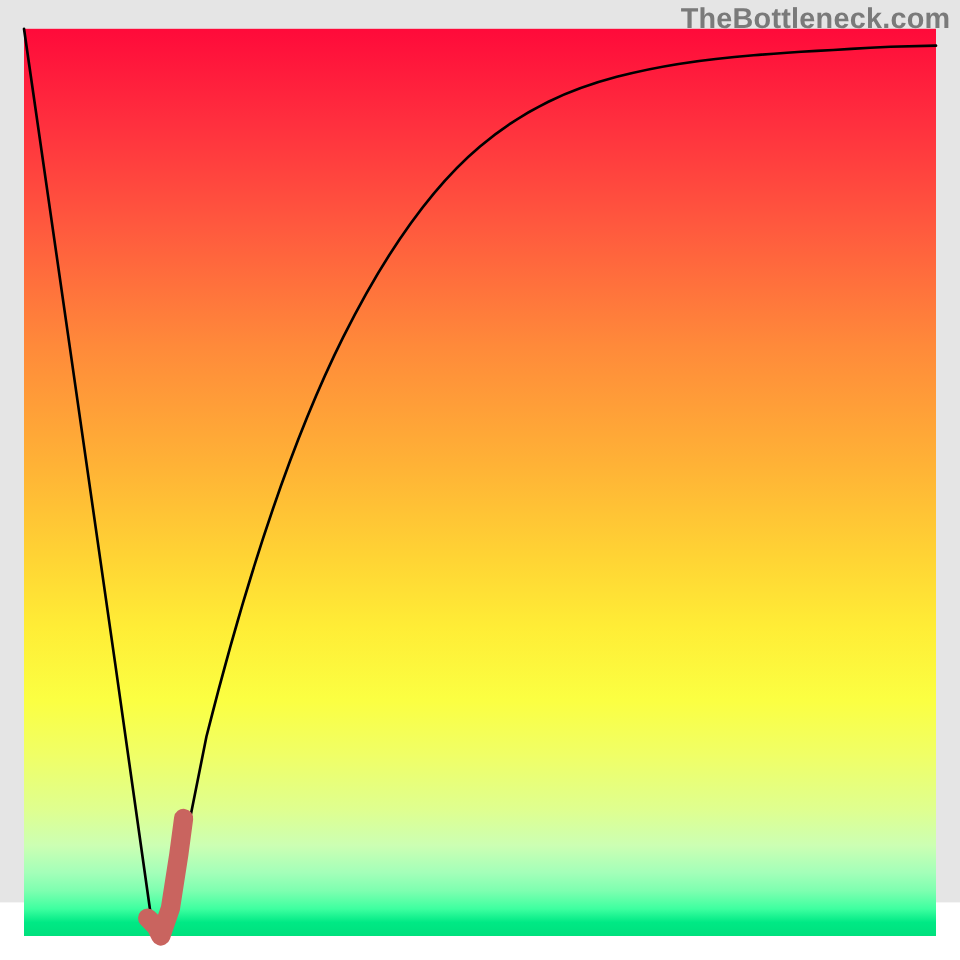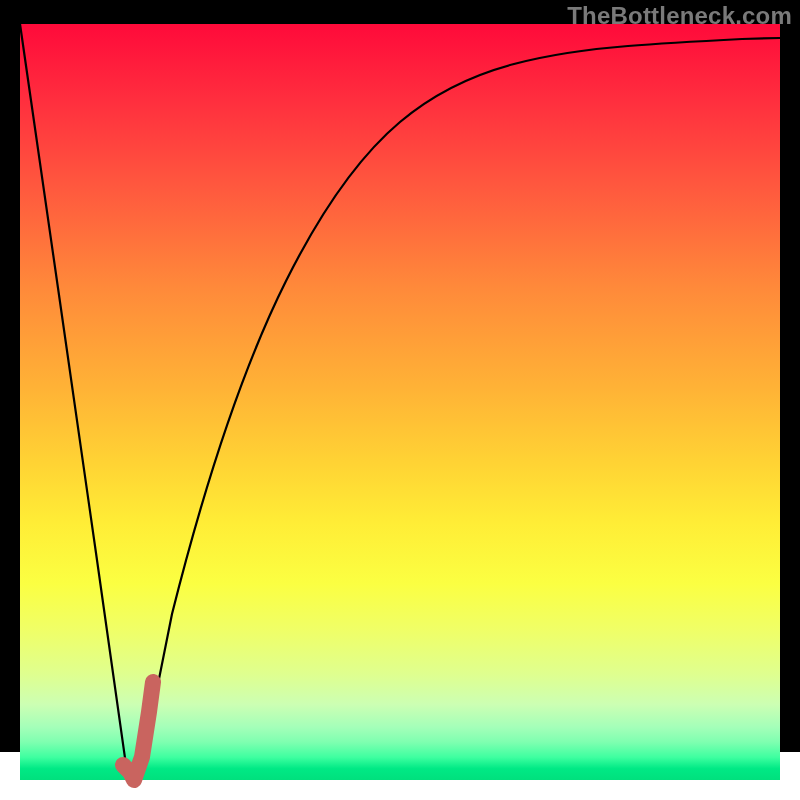--- a/index.html
+++ b/index.html
@@ -1,20 +1,20 @@
 <!DOCTYPE html>
 <html><head>
 <meta charset="utf-8">
 <style>
   * { margin: 0; padding: 0; box-sizing: border-box; }
   html, body { width: 800px; height: 800px; overflow: hidden; }
   .outer {
     width: 800px;
     height: 752px;
-    background: #000000;
+    background: #e5e5e5;
     position: relative;
   }
   .watermark {
     position: absolute;
     top: 2px;
     right: 8px;
     font-family: Arial, Helvetica, sans-serif;
     font-size: 24px;
     font-weight: 600;
     color: #7a7a7a;

